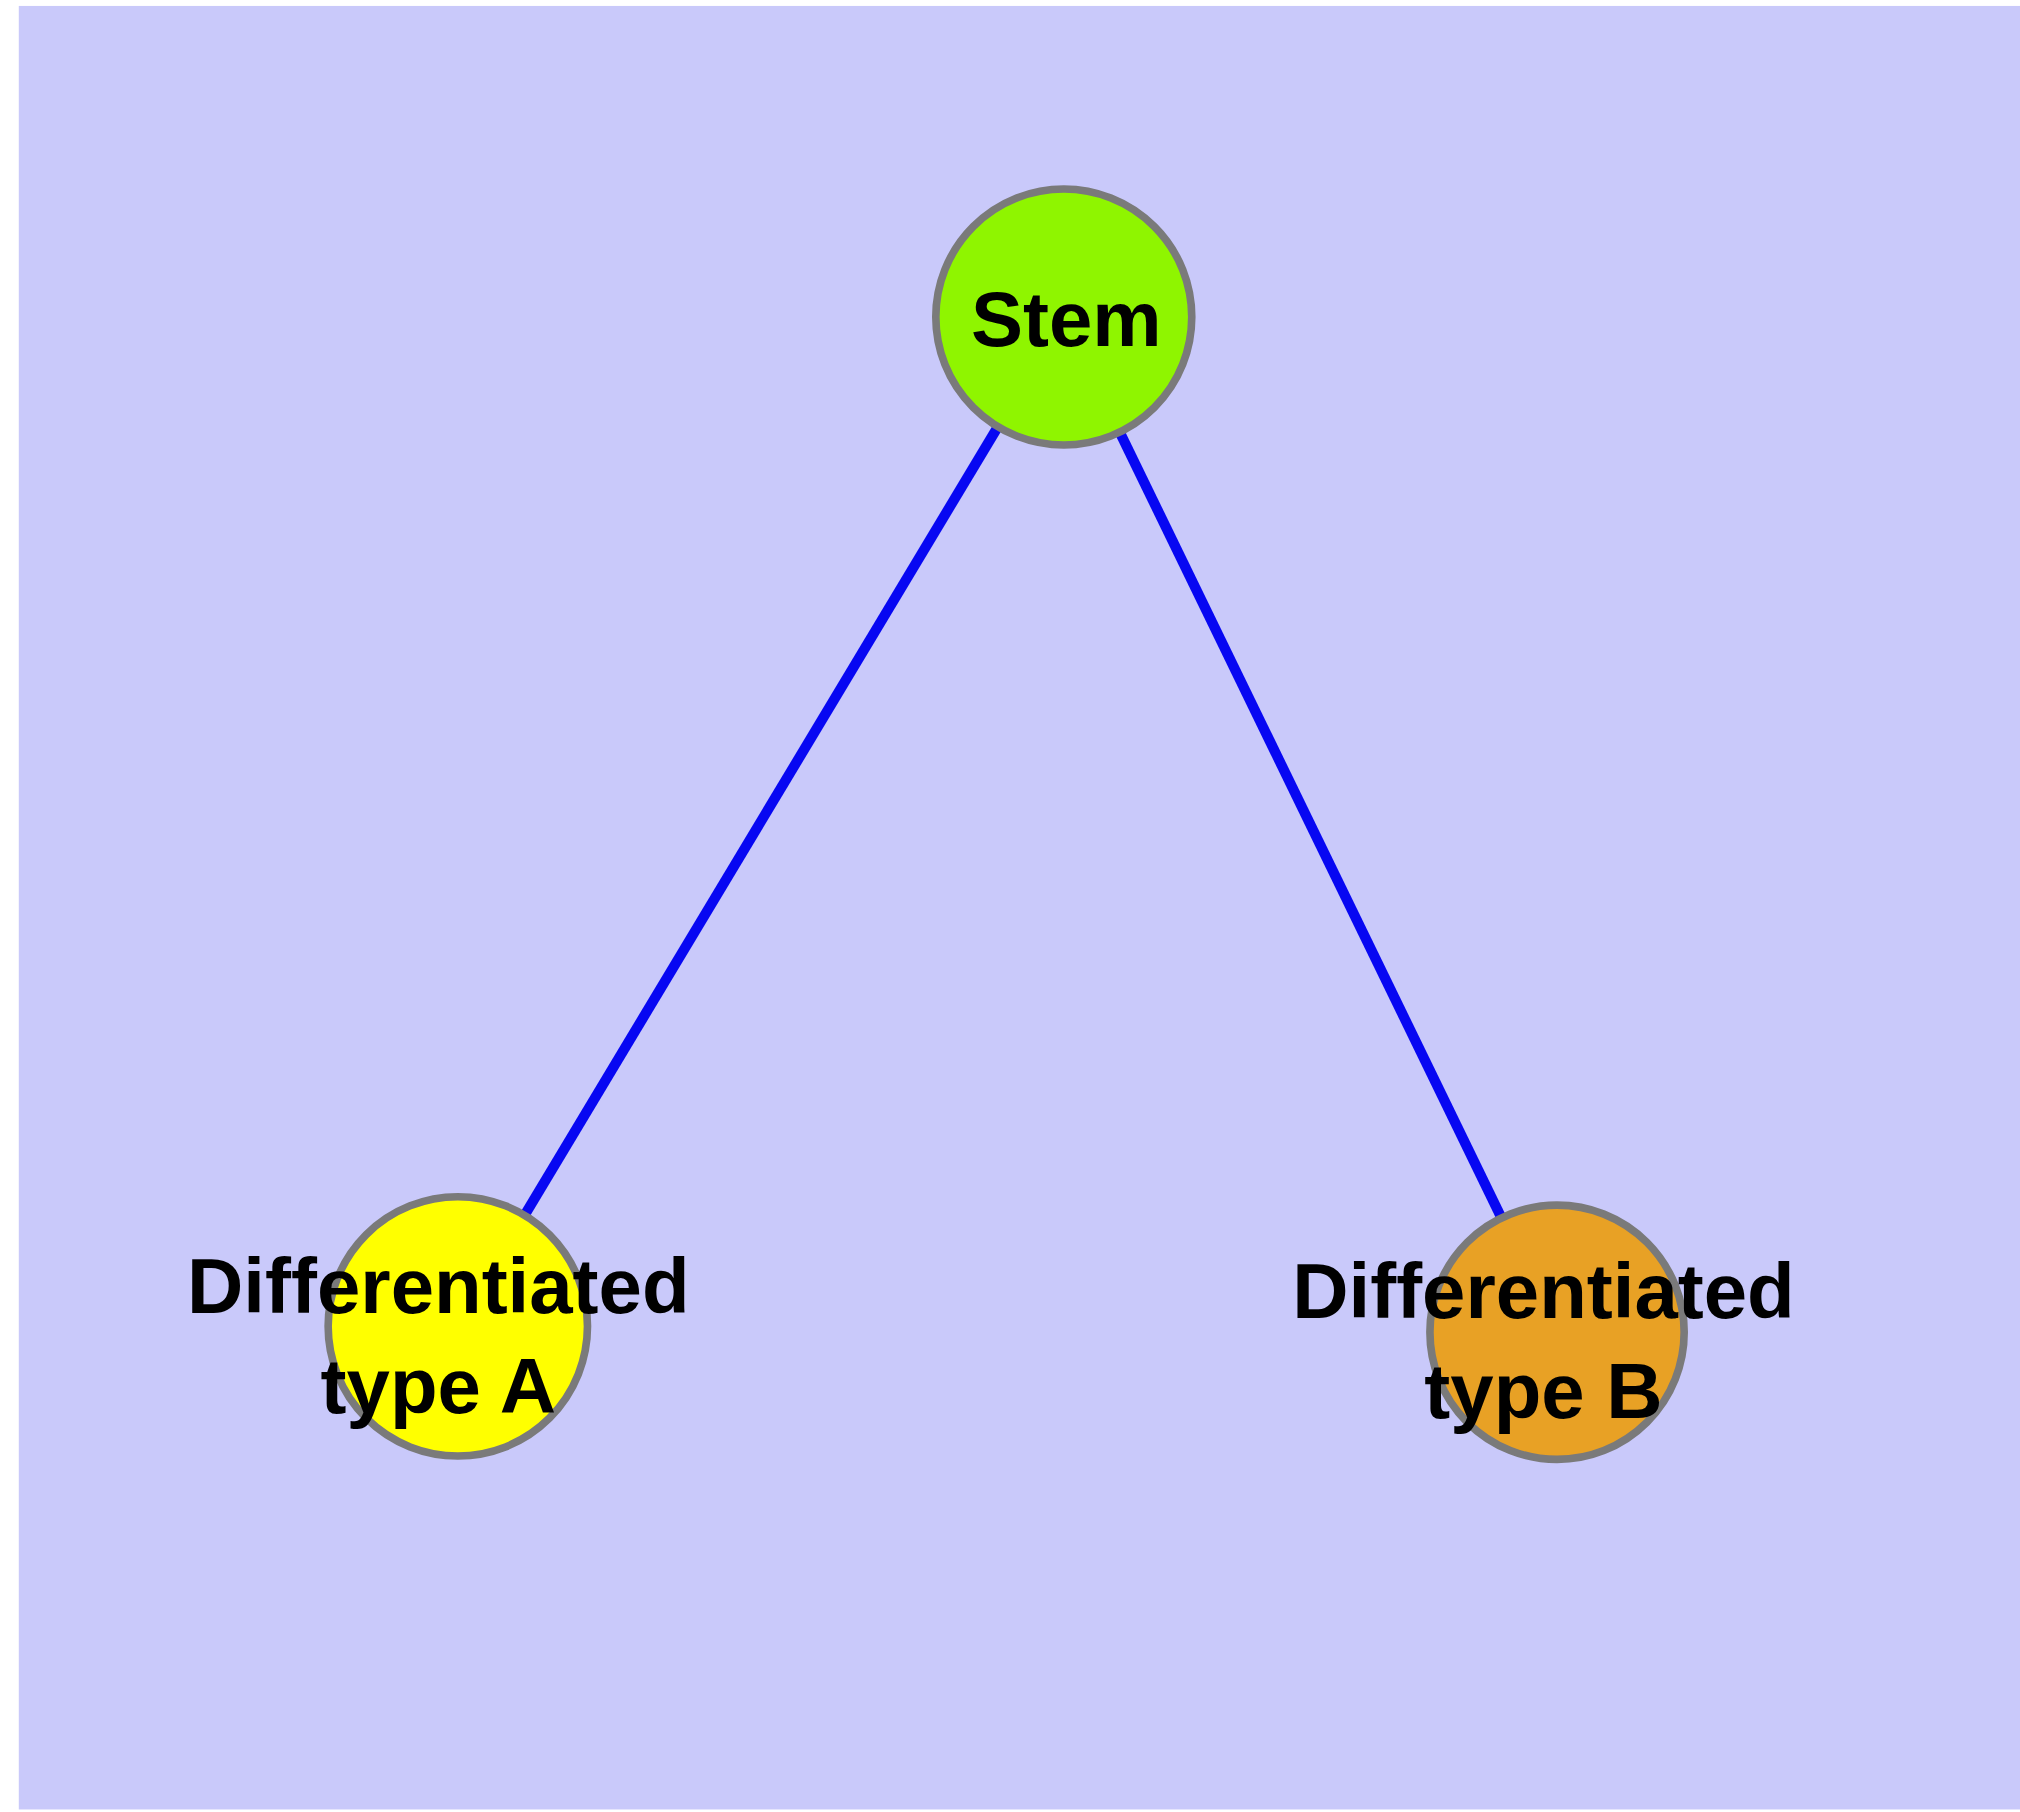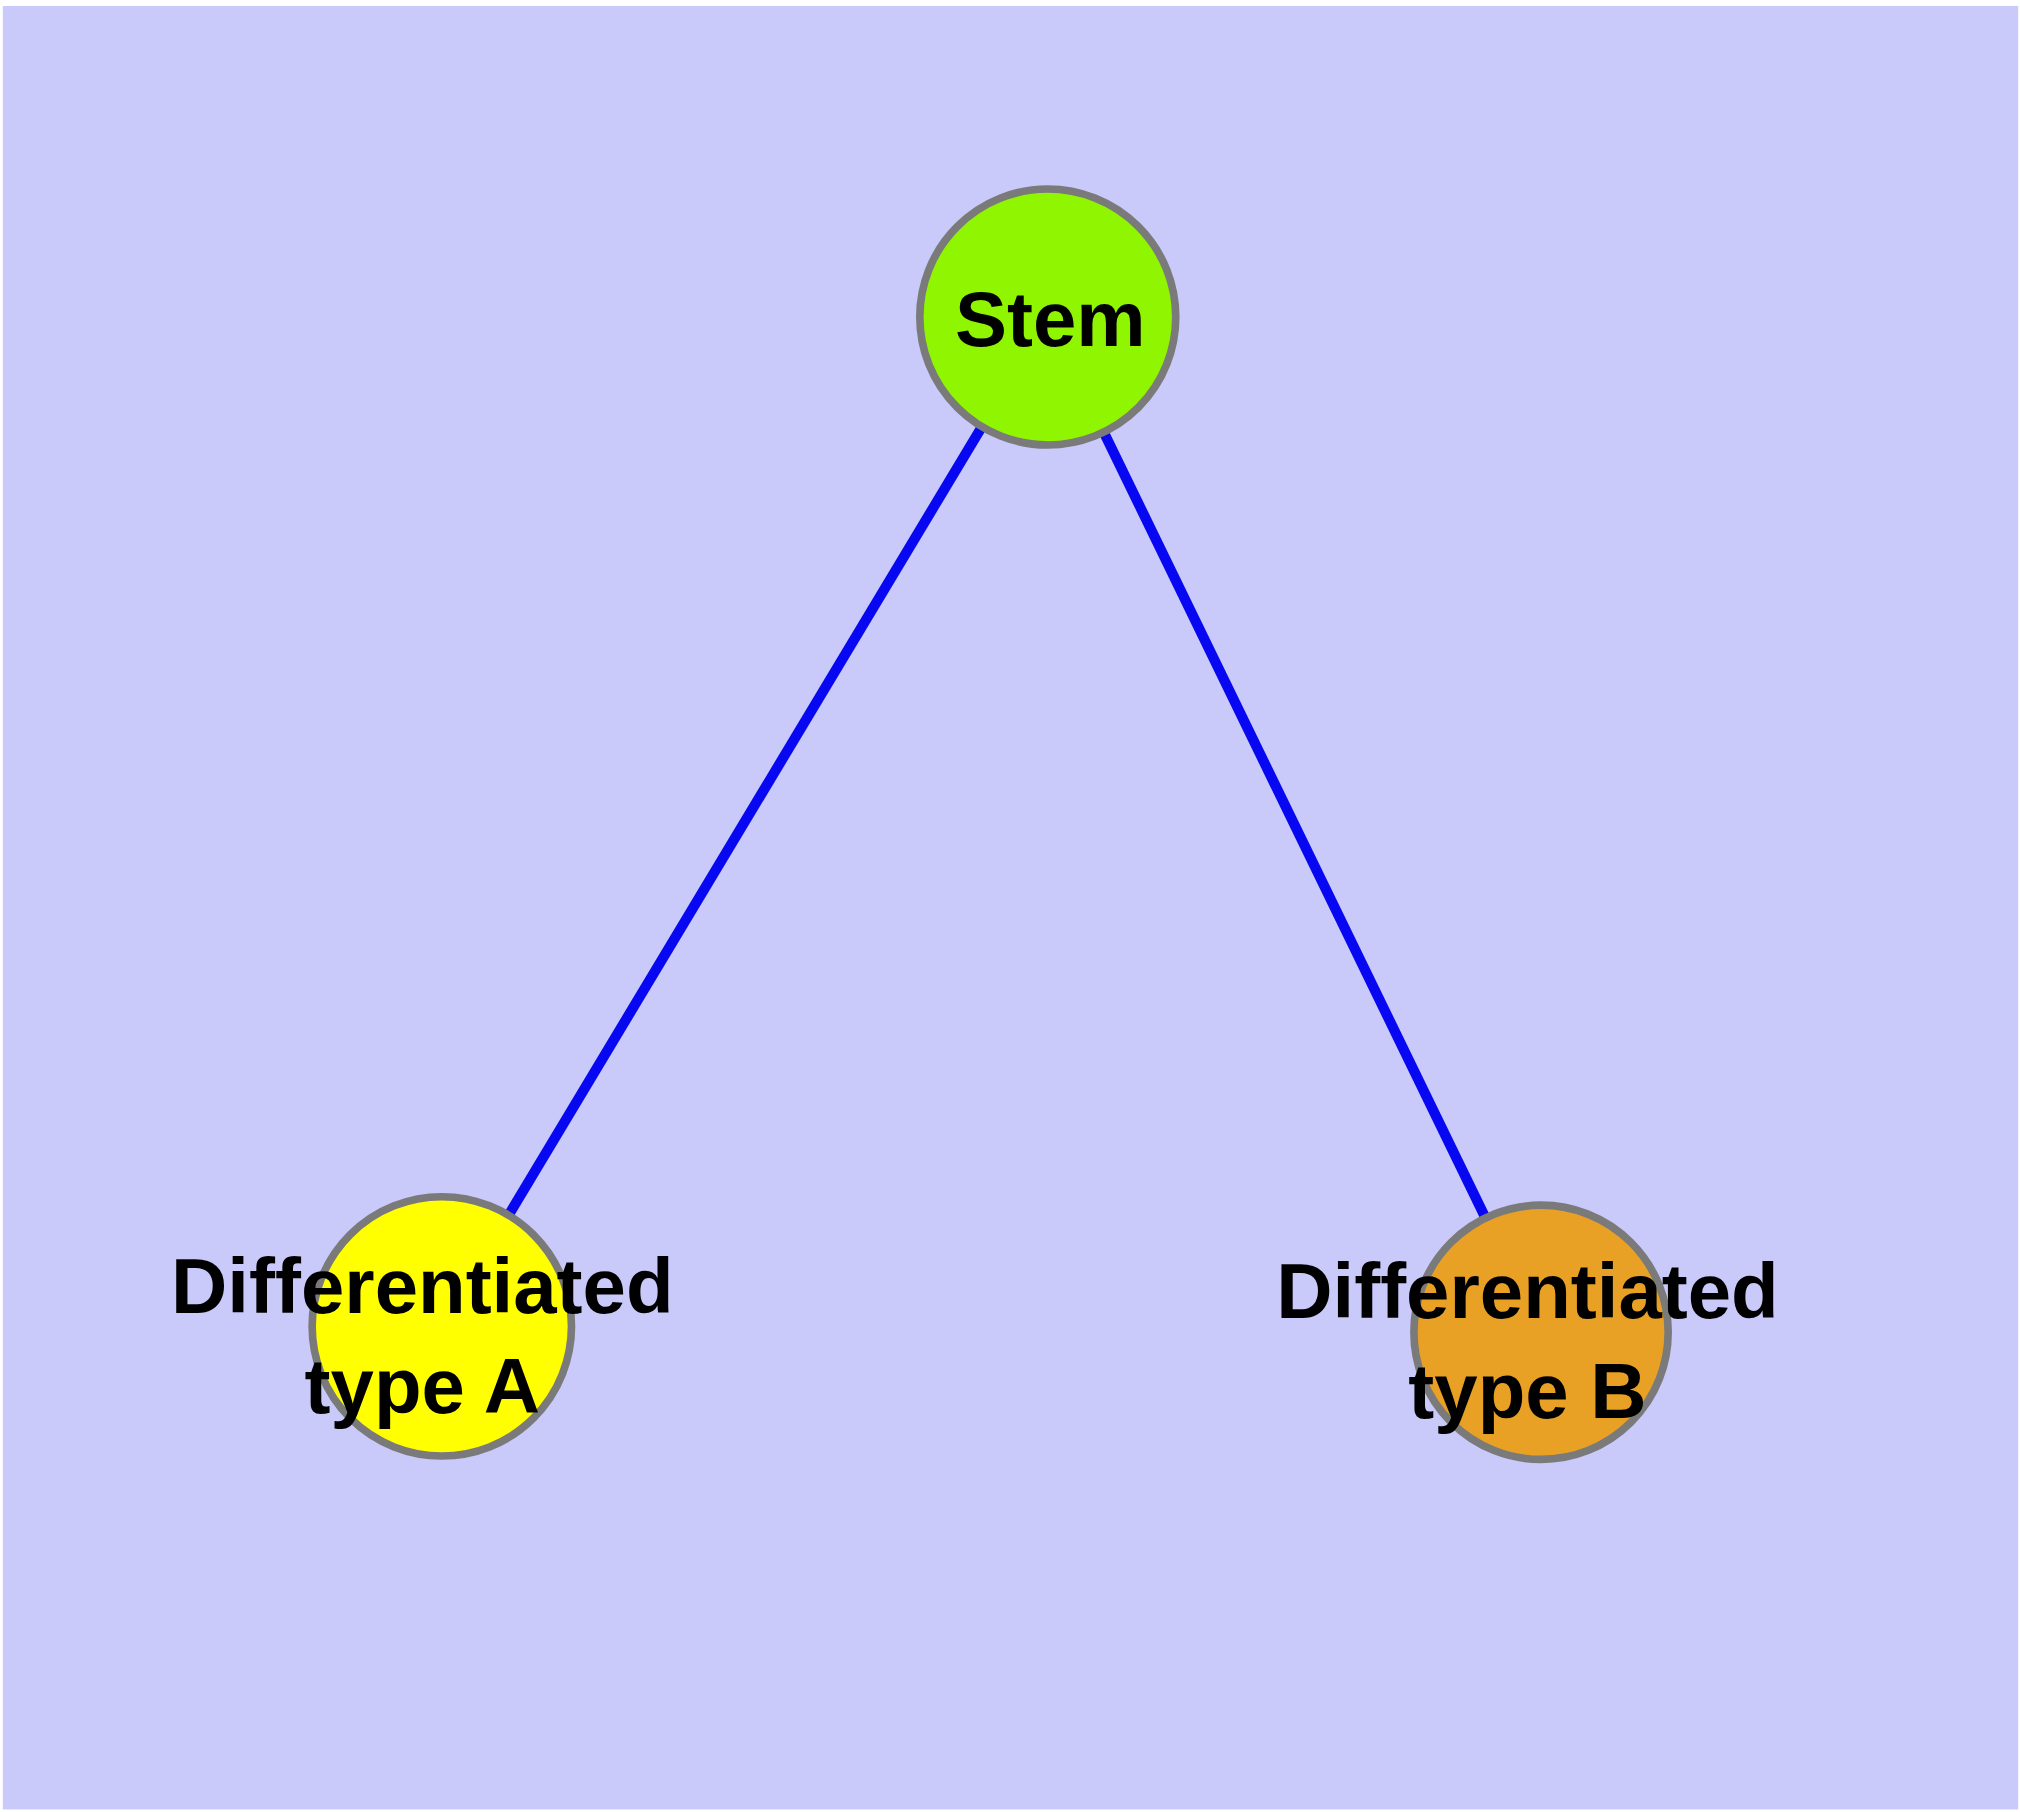--- a/index.html
+++ b/index.html
@@ -8,20 +8,21 @@
     background: #ffffff;
     width: 2021px;
     height: 1812px;
     overflow: hidden;
   }
   .canvas-wrap {
     position: relative;
     width: 1932px;
     height: 1812px;
     background: #ffffff;
+    padding-left: 16px;
   }
   svg {
     display: block;
   }
   circle.node {
     stroke: #7a7a7a;
     stroke-width: 9px;
   }
   line.edge {
     stroke-width: 12px;

